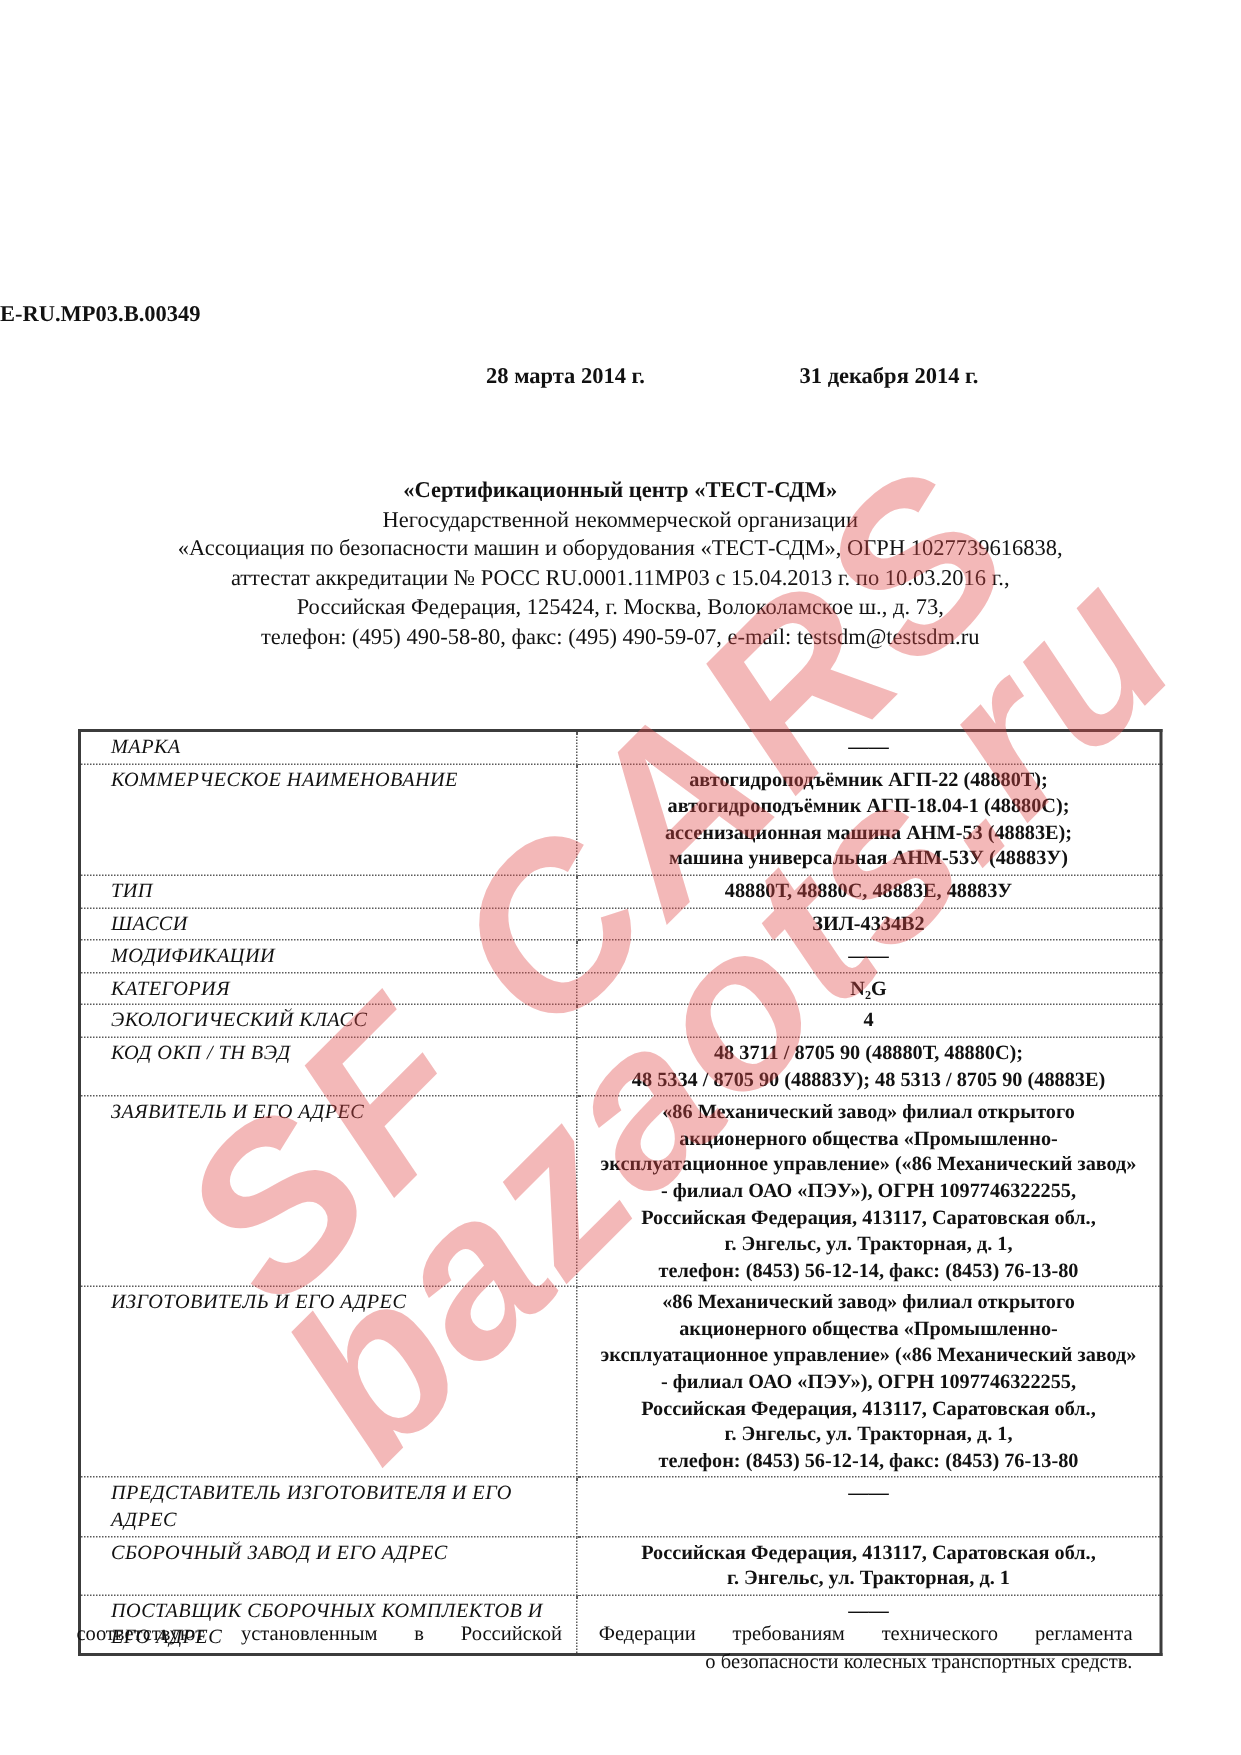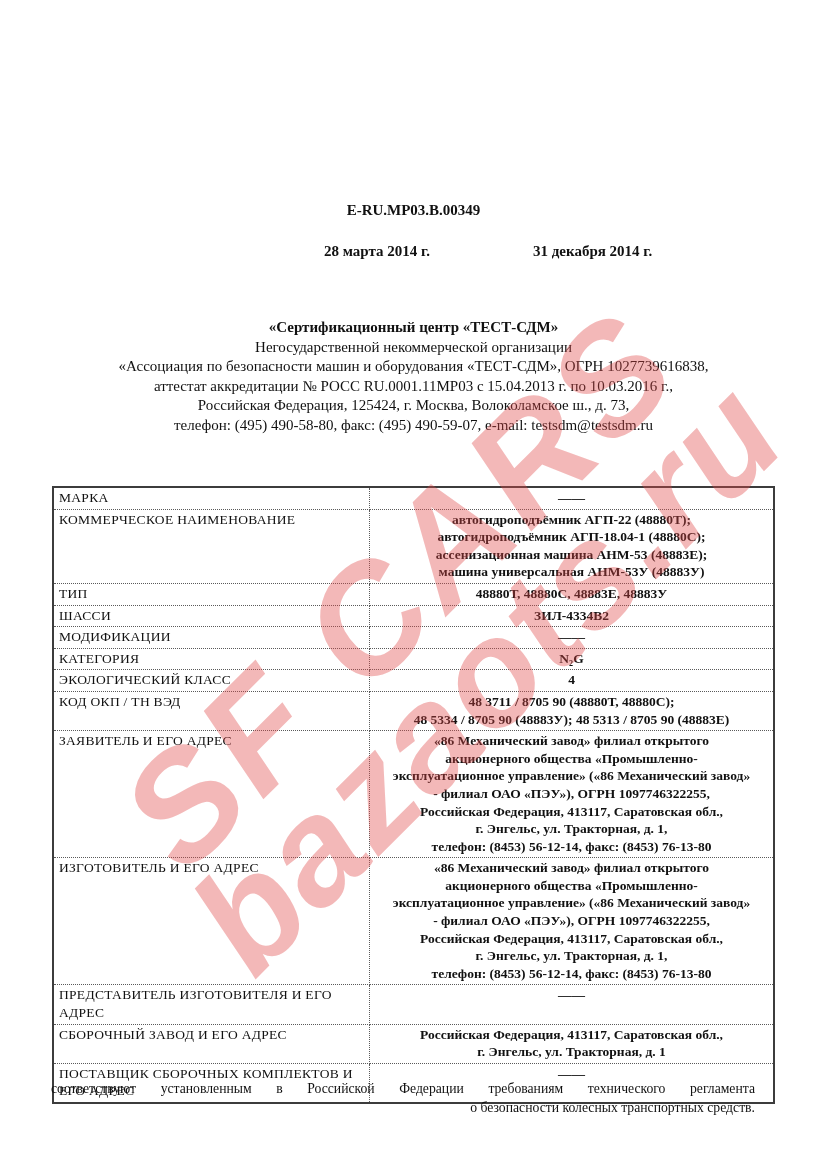--- a/index.html
+++ b/index.html
@@ -2,40 +2,40 @@
 <html><head>
 <meta charset="utf-8">
 <style>
   html,body { margin:0; padding:0; background:#ffffff; }
   .page {
     position:relative; width:827px; height:1170px; background:#ffffff;
     font-family:"Liberation Serif", serif; color:#111; overflow:hidden;
   }
   .doc-code {
     position:absolute; top:202px; left:0; width:100%;
-    text-align:center; font-weight:bold; font-size:15px;
+    text-align:left; font-weight:bold; font-size:15px;
   }
   .dates { position:absolute; top:243px; left:0; width:100%; font-weight:bold; font-size:15px; }
   .date-start { position:absolute; left:324px; white-space:nowrap;text-align:center; }
   .date-end   { position:absolute; left:533px; white-space:nowrap; }
   .issuer {
     position:absolute; top:294px; left:40px; width:747px;
     text-align:center; font-size:15px; line-height:19.5px;margin-top:24px;
   }
   .issuer-name { font-weight:bold; }
   .spec-table {
     position:absolute; top:486px; left:52px; width:723px;
     border-collapse:collapse; border:2px solid #3c3c3c;
     font-size:13.5px; table-layout:fixed;
   }
   .spec-table td {
     border:1px dotted #5a5a5a; vertical-align:top;
     padding:1px 4px 2px 4px; line-height:17.6px;
   }
-  .spec-table td.lbl { width:306px; letter-spacing:0.3px; padding-left:5px; }
+  .spec-table td.lbl { width:306px; letter-spacing:0.3px; padding-left:20px;font-style:italic; }
   .spec-table td.val { text-align:center; font-weight:bold; white-space:pre-line; }
   .footer {
     position:absolute; top:1080px; left:51px; width:704px;
     font-size:13.7px; line-height:18.5px;
   }
   .footer-line1 { text-align:justify; text-align-last:justify; }
   .footer-line2 { text-align:right; }
   .watermark {
     position:absolute; top:632px; left:442px;
     transform:translate(-50%,-50%) rotate(-45deg);

